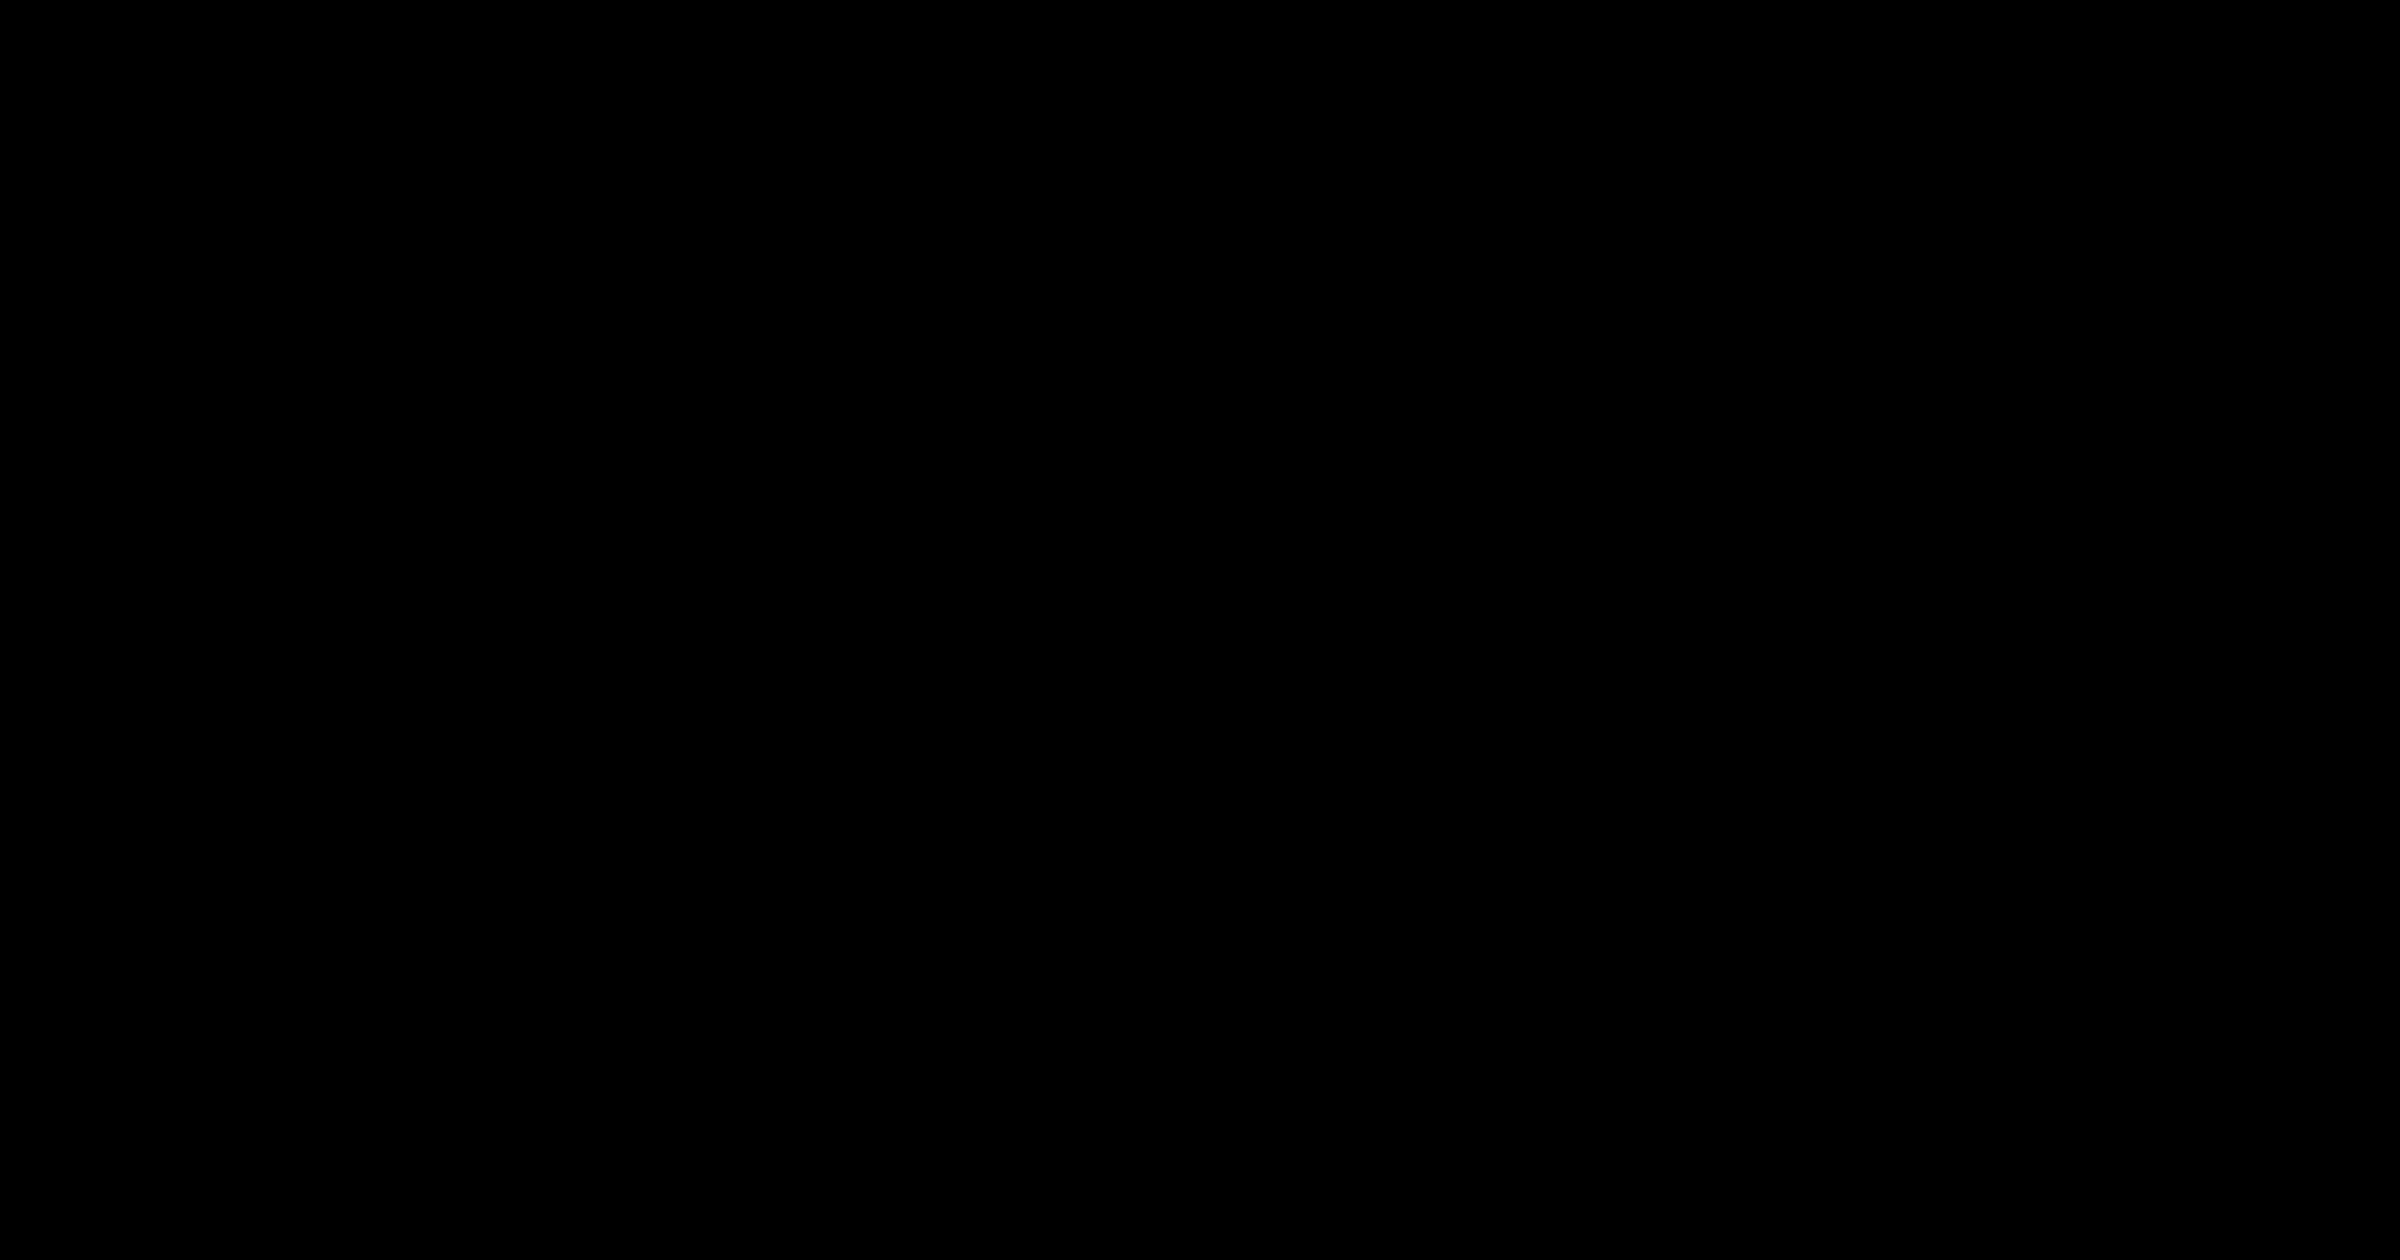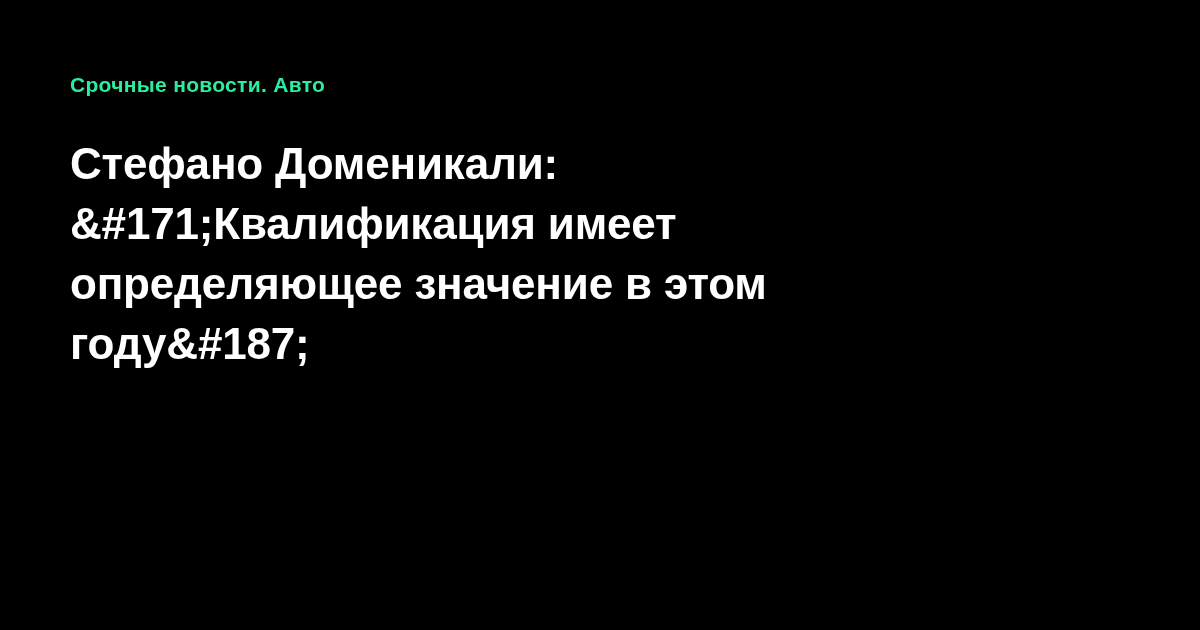--- a/index.html
+++ b/index.html
@@ -68,25 +68,13 @@
   <svg id="flag-layer" viewBox="0 0 1200 630" preserveAspectRatio="none" aria-hidden="true">
     <g id="flag-squares">
         <polygon points="-358.6,506.8 -830.8,506.8 118.8,712.7 87.6,712.7" fill="#333336"></polygon>
         <polygon points="-1303.0,506.8 -1775.2,506.8 181.1,712.7 149.9,712.7" fill="#333336"></polygon>
         <polygon points="-2247.4,506.8 -2719.6,506.8 243.4,712.7 212.3,712.7" fill="#333336"></polygon>
         <polygon points="-3191.9,506.8 -3664.1,506.8 305.7,712.7 274.6,712.7" fill="#333336"></polygon>
         <polygon points="-4136.3,506.8 -4608.5,506.8 368.1,712.7 336.9,712.7" fill="#333336"></polygon>
       </g>
   </svg>
 
-  <div id="content">
-
-    <div id="kicker">Срочные новости. Авто</div>
-
-    <h1 id="headline">
-      <span class="hl-line">Стефано Доменикали:</span>
-      <span class="hl-line">&amp;#171;Квалификация имеет</span>
-      <span class="hl-line">определяющее значение в этом</span>
-      <span class="hl-line">году&amp;#187;</span>
-    </h1>
-
-  </div>
 </div>
 
 </body></html>

